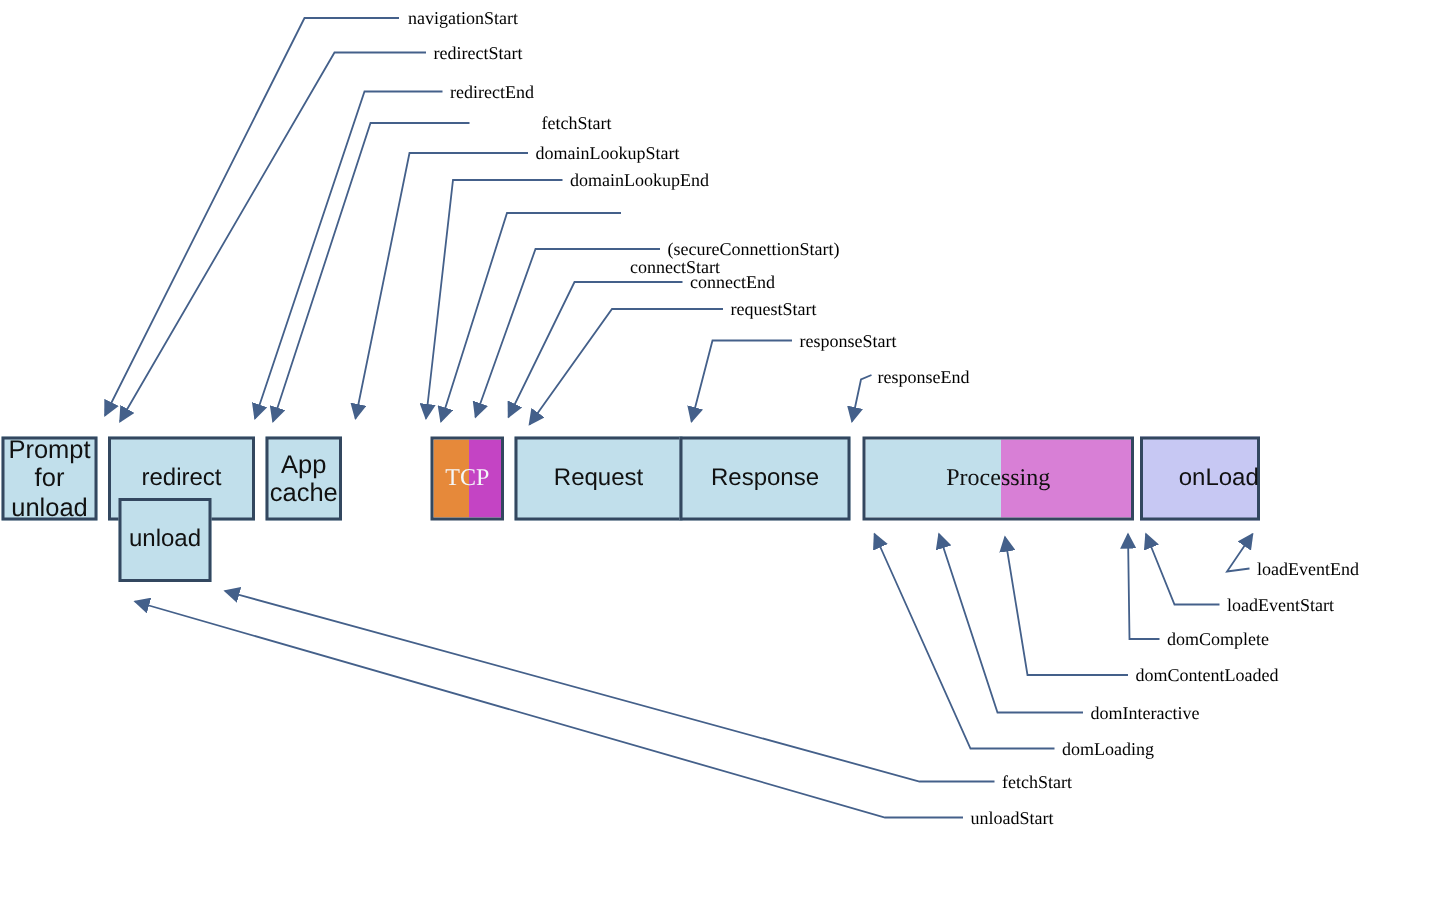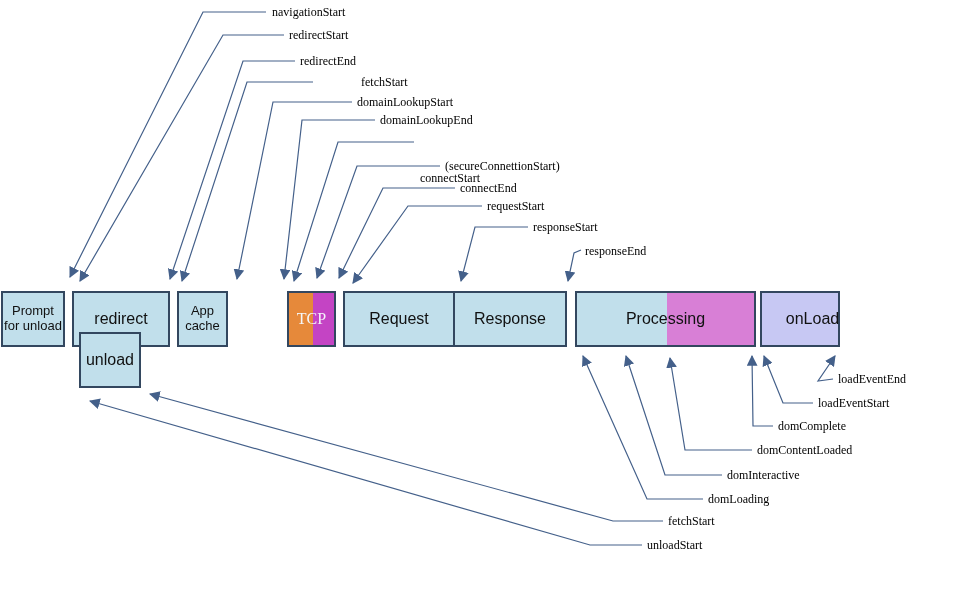--- a/index.html
+++ b/index.html
@@ -29,21 +29,21 @@
     position:absolute;
     box-sizing:border-box;
     border:2px solid var(--border);
     background:var(--segment-fill);
     display:flex;align-items:center;justify-content:center;
     text-align:center;
     color:var(--text-dark);
     font-size:16px;
     line-height:1.12;
   }
-  .box.small-text{font-size:13px;}
+  .box.small-text{font-size:17px;}
   .box.dns{background:var(--dns-fill);color:var(--text-light);}
   .box.tcp{
     background:linear-gradient(to right,var(--tcp-orange) 0 53%,var(--tcp-magenta) 53% 100%);
     color:var(--text-light);
   }
   .box.processing{
     background:linear-gradient(to right,var(--segment-fill) 0 51%,var(--processing-pink) 51% 100%);
   }
   .box.onload{background:var(--onload-fill);padding-left:25px;}
   .box.unload{z-index:5;justify-content:center;}
@@ -101,21 +101,21 @@
   </div>
   <div class="box tcp" style="left:287px;top:291px;width:49px;height:56px;font-family:Liberation Serif, serif;">
     <span>TCP</span>
   </div>
   <div class="box" style="left:343px;top:291px;width:112px;height:56px;">
     <span>Request</span>
   </div>
   <div class="box" style="left:453px;top:291px;width:114px;height:56px;">
     <span>Response</span>
   </div>
-  <div class="box processing" style="left:575px;top:291px;width:181px;height:56px;">
+  <div class="box processing" style="left:575px;top:291px;width:181px;height:56px;font-family:Liberation Serif, serif;">
     <span>Processing</span>
   </div>
   <div class="box onload" style="left:760px;top:291px;width:80px;height:56px;">
     <span>onLoad</span>
   </div>
   <div class="box unload" style="left:79px;top:332px;width:62px;height:56px;">
     <span>unload</span>
   </div>
 
   <div class="evt" style="left:272px;top:5px;">navigationStart</div>

